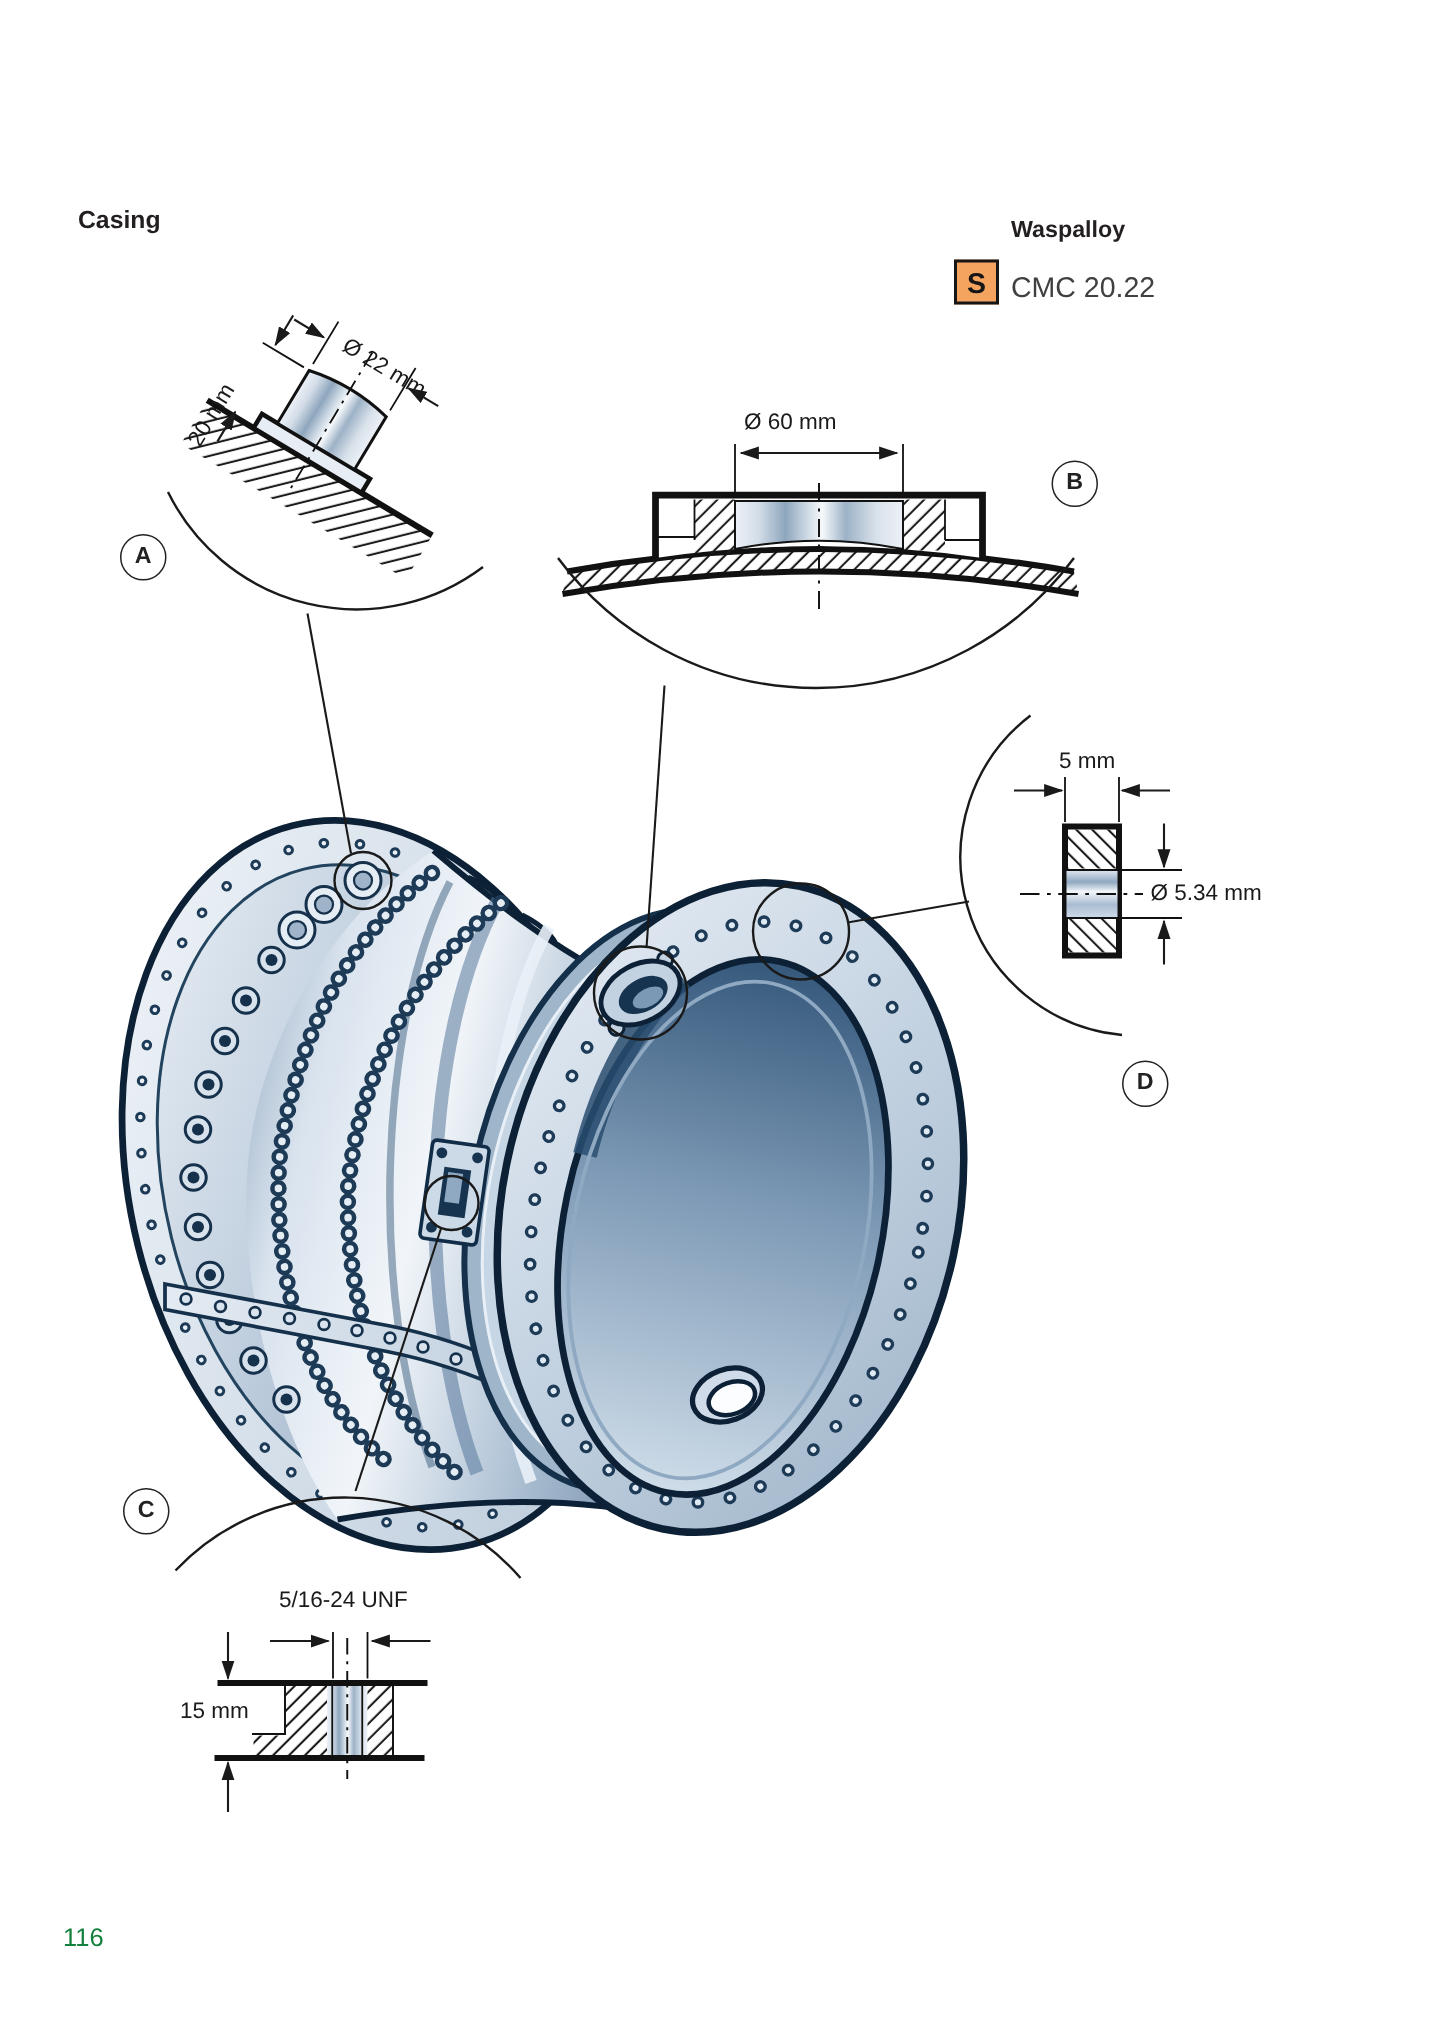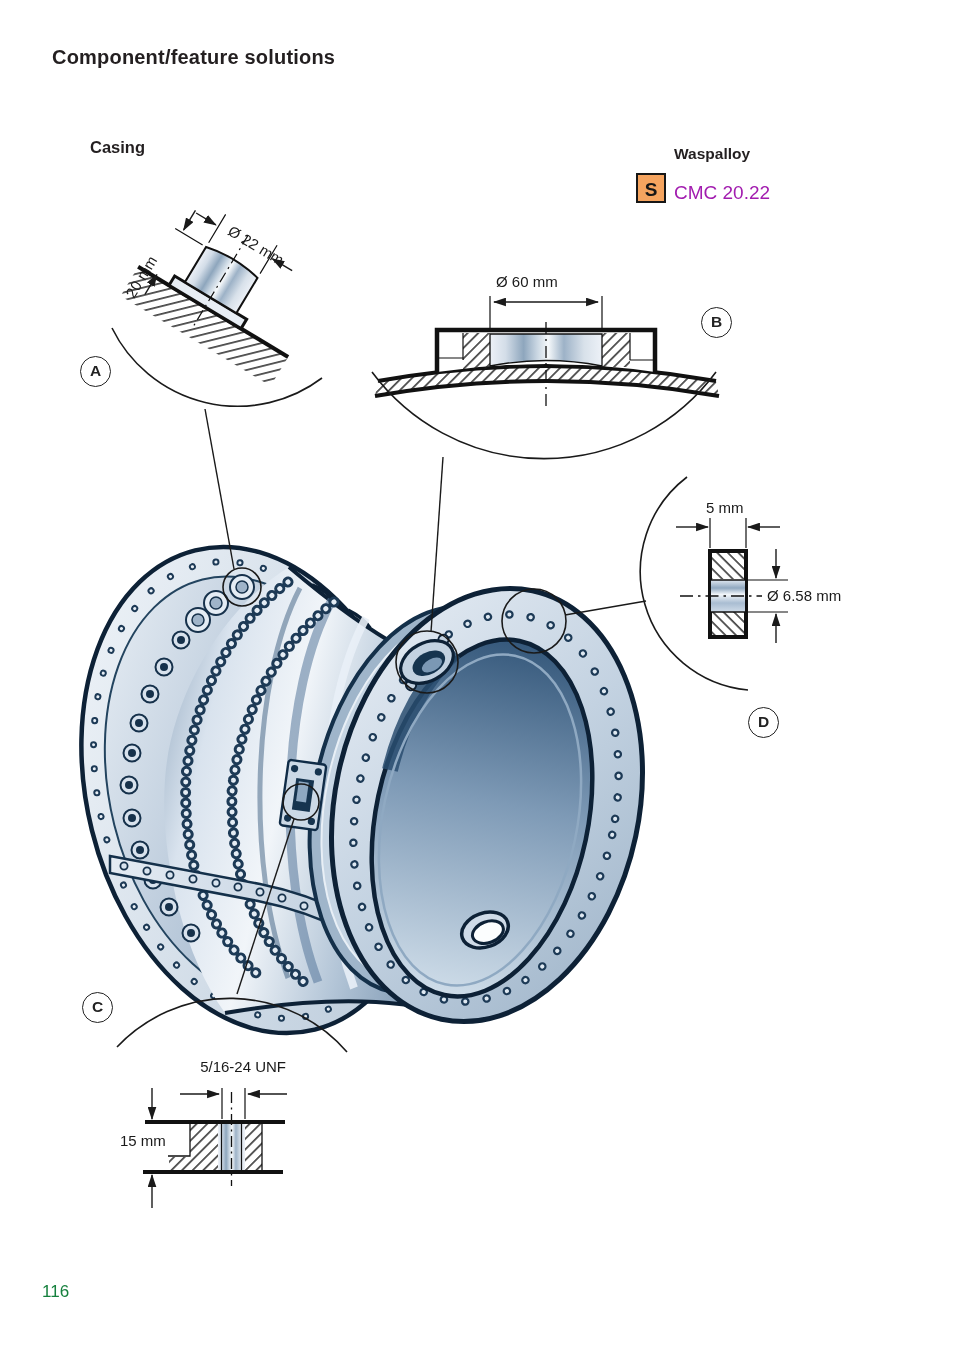--- a/index.html
+++ b/index.html
@@ -2,23 +2,23 @@
 <html><head>
 <meta charset="utf-8">
 <style>
   html,body{margin:0;padding:0;background:#ffffff;}
   #page{
     position:relative;width:954px;height:1350px;background:#ffffff;overflow:hidden;
     font-family:"Liberation Sans","DejaVu Sans",sans-serif;color:#1c1c1c;
   }
   .abs{position:absolute;}
   .title{font-size:20px;font-weight:bold;letter-spacing:.2px;color:#231f20;}
-  .sub{font-size:16.5px;font-weight:bold;color:#231f20;margin-left:38px;}
+  .sub{font-size:16.5px;font-weight:bold;color:#231f20;}
   .mat{font-size:15.5px;font-weight:bold;color:#231f20;text-align:right;}
-  .cmc{font-size:19px;color:#a21caf;}
+  .cmc{font-size:19px;color:#404040;}
   .badge{
     width:30px;height:30px;background:#F5A45F;border:2.5px solid #161616;
     text-align:center;line-height:30px;font-size:19px;font-weight:bold;color:#161616;
     box-sizing:border-box;
   }
   .dim{font-size:15px;color:#1a1a1a;white-space:nowrap;}
   .rot31{transform:rotate(31deg);transform-origin:0 0;}
   .rotm59{transform:rotate(-59deg);transform-origin:0 0;}
   .letter{
     width:31px;height:31px;border:1.6px solid #222;border-radius:50%;
@@ -272,34 +272,33 @@
       <circle cx="534" cy="621" r="32"></circle>
       <g stroke-width="1.4">
         <line x1="205" y1="409" x2="234" y2="569"></line>
         <line x1="443" y1="457" x2="431" y2="632"></line>
         <line x1="294" y1="819" x2="237" y2="994"></line>
         <line x1="565" y1="615" x2="646" y2="601"></line>
       </g>
     </g>
   </svg>
 
-  <div class="abs title" style="left:52px;top:46px">Component/feature solutions</div>
   <div class="abs sub" style="left:52px;top:138px">Casing</div>
 
   <div class="abs mat" style="left:674px;top:145px">Waspalloy</div>
   <div class="abs badge" style="left:636px;top:173px">S</div>
   <div class="abs cmc" style="left:674px;top:182px">CMC 20.22</div>
 
   <div class="abs letter" style="left:80px;top:356px">A</div>
   <div class="abs letter" style="left:701px;top:307px">B</div>
   <div class="abs letter" style="left:82px;top:992px">C</div>
   <div class="abs letter" style="left:748px;top:707px">D</div>
 
   <div class="abs dim rot31" style="left:234px;top:222px">Ø 22 mm</div>
   <div class="abs dim rotm59" style="left:122px;top:292px">20 mm</div>
   <div class="abs dim" style="left:496px;top:273px;width:100px;text-align:left">Ø 60 mm</div>
   <div class="abs dim" style="left:706px;top:499px;width:46px;text-align:left">5 mm</div>
-  <div class="abs dim" style="left:767px;top:587px">Ø 6.58 mm</div>
-  <div class="abs dim" style="left:186px;top:1058px;width:100px;text-align:right">5/16-24 UNF</div>
+  <div class="abs dim" style="left:767px;top:587px">Ø 5.34 mm</div>
+  <div class="abs dim" style="left:186px;top:1058px;width:100px;text-align:left">5/16-24 UNF</div>
   <div class="abs dim" style="left:120px;top:1132px">15 mm</div>
 
   <div class="abs pageno" style="left:42px;top:1282px">116</div>
 </div>
 
 </body></html>

